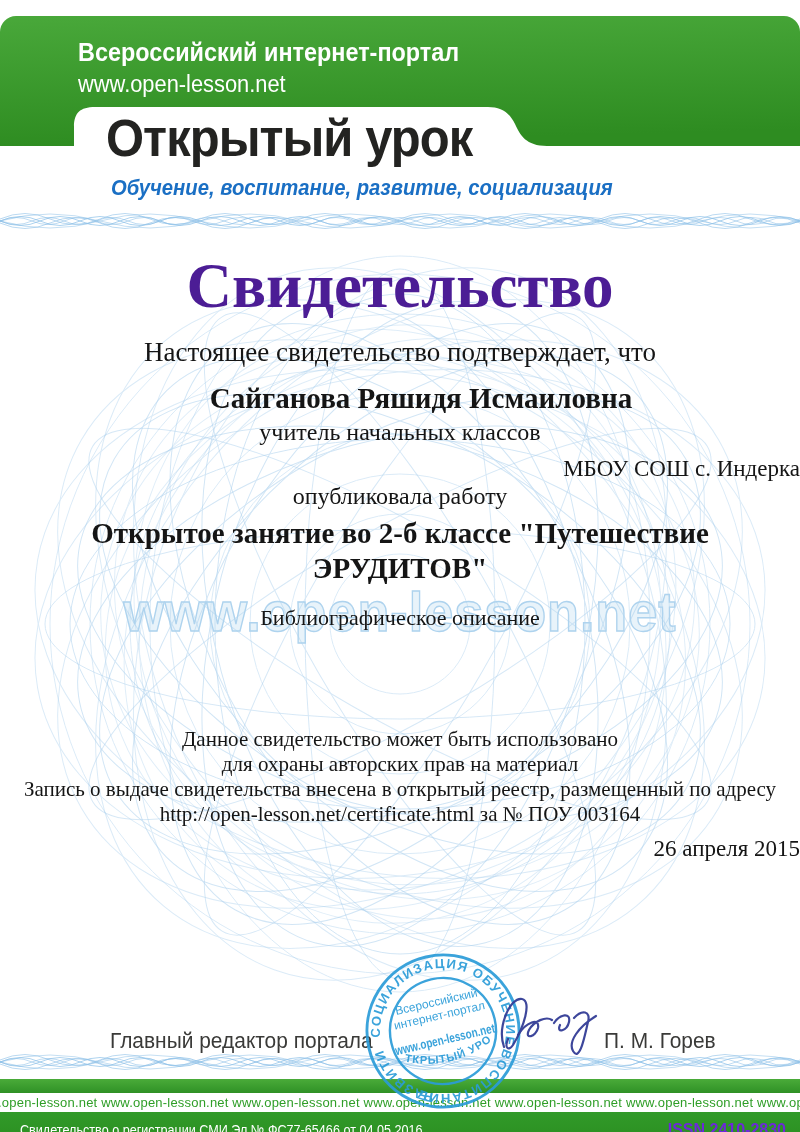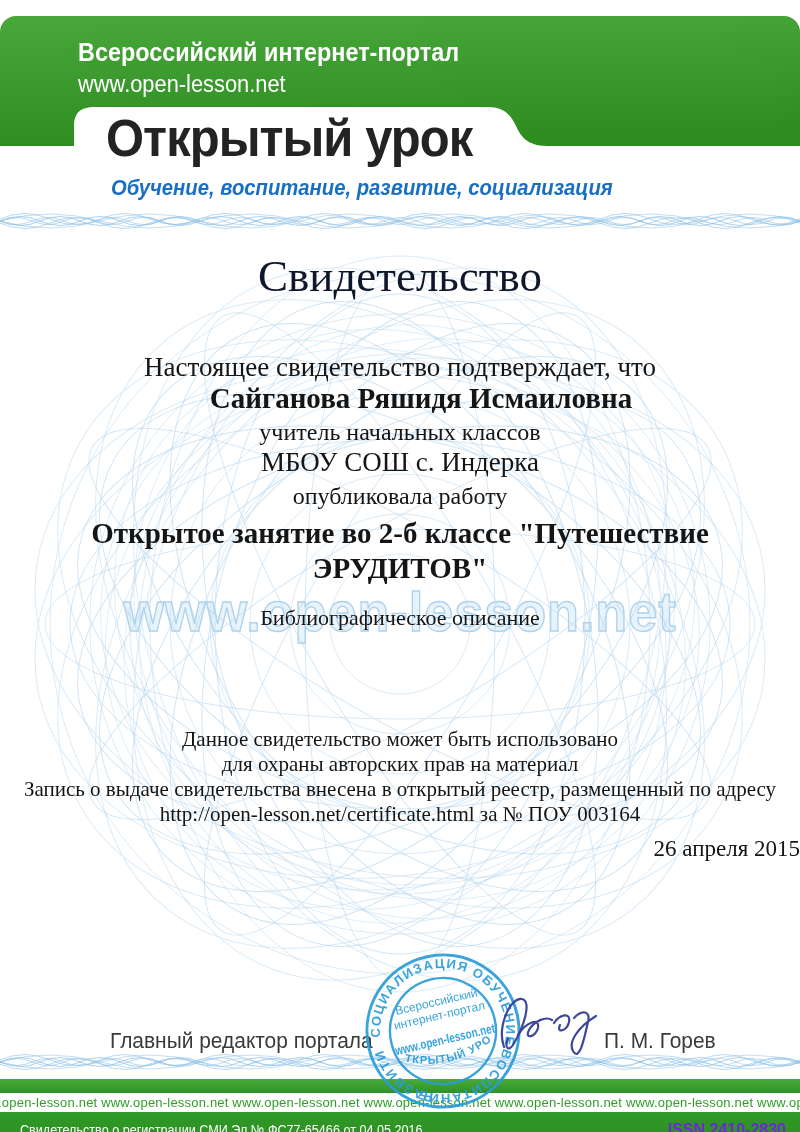--- a/index.html
+++ b/index.html
@@ -33,25 +33,25 @@
   .waveband.bottom{top:1030px;}
   .rosette{left:18px;top:210px;width:764px;height:800px;}
   .watermark{
     top:568px;left:0;width:800px;text-align:center;
     font:700 55px/1.05 "Liberation Sans",sans-serif;letter-spacing:1px;
     color:rgba(173,211,238,.28);-webkit-text-stroke:1.4px #aed3ee;
     transform:scaleX(.95);white-space:nowrap;
   }
   
   .ctext{left:0;width:800px;text-align:center;}
-  .c-title{top:234px;font-weight:400;font-size:45px;color:#0f172a;}
-  .c-confirm{top:336px;font-size:27px;}
+  .c-title{top:234px;font-weight:700;font-size:63px;color:#4c1d95;}
+  .c-confirm{top:321px;font-size:27px;}
   .c-name{top:366px;font-size:29px;font-weight:700;padding-left:21px;}
   .c-role{top:403px;font-size:24px;}
-  .c-school{top:431px;font-size:27px;}
+  .c-school{top:440px;font-size:23px;text-align:right;}
   .c-action{top:467px;font-size:24px;}
   .c-work{top:500px;left:55px;width:690px;font-size:29px;font-weight:700;line-height:35px;}
   .c-bibl{top:589px;font-size:22px;}
   .c-cit{top:617px;left:25px;width:750px;font-size:23px;font-weight:700;line-height:31px;}
   .c-usage{top:711px;font-size:21px;line-height:25px;}
   .c-date{top:820px;font-size:23px;text-align:right;}
   
   .editor-label,.editor-name{
     top:1011px;color:#3a3a38;font:400 22.5px/1.2 "Liberation Sans",sans-serif;
     transform:scaleX(.93);transform-origin:left top;white-space:nowrap;

